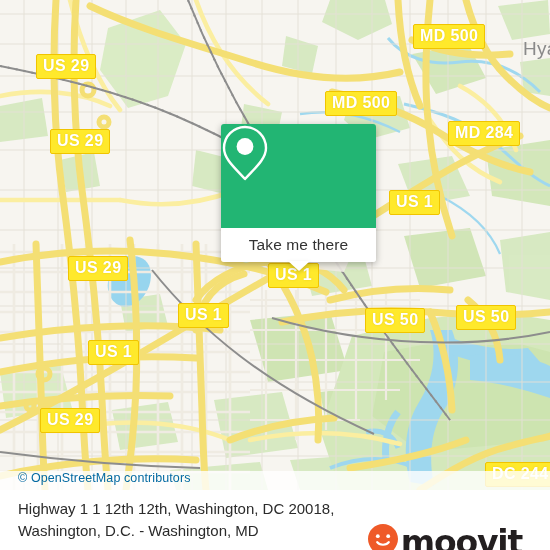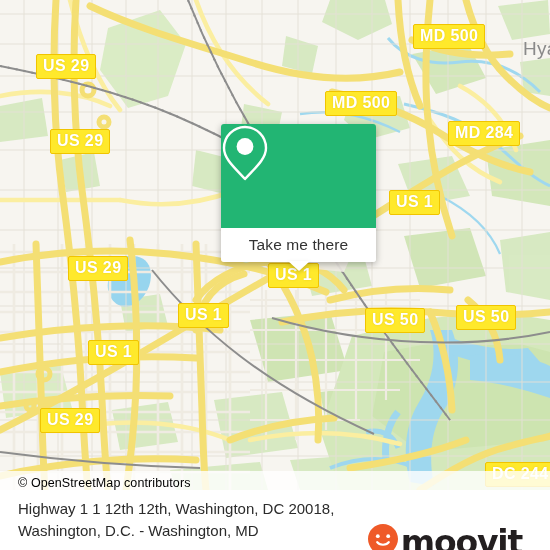--- a/index.html
+++ b/index.html
@@ -11,23 +11,23 @@
   #app{position:relative;width:550px;height:550px;overflow:hidden;background:#fff;}
 
   
   .map{position:absolute;left:0;top:0;width:550px;height:490px;overflow:hidden;background:#f2efe9;}
   .map svg{position:absolute;left:0;top:0;display:block;}
 
   
   .attrib{
     position:absolute;left:0;top:471px;width:550px;height:19px;
     background:rgba(255,255,255,0.80);
-    display:flex;align-items:flex-end;
+    display:flex;align-items:flex-start;
     box-sizing:border-box;padding-left:18px;
-    font-size:12.5px;color:#000000;letter-spacing:.1px;
+    font-size:12.5px;color:#0369a1;letter-spacing:.1px;
     z-index:8;
   }
 
   
   .shield{
     position:absolute;z-index:5;
     background:#ffe92b;
     border:1.6px solid #f0c400;
     border-radius:2px;
     color:#fff;

